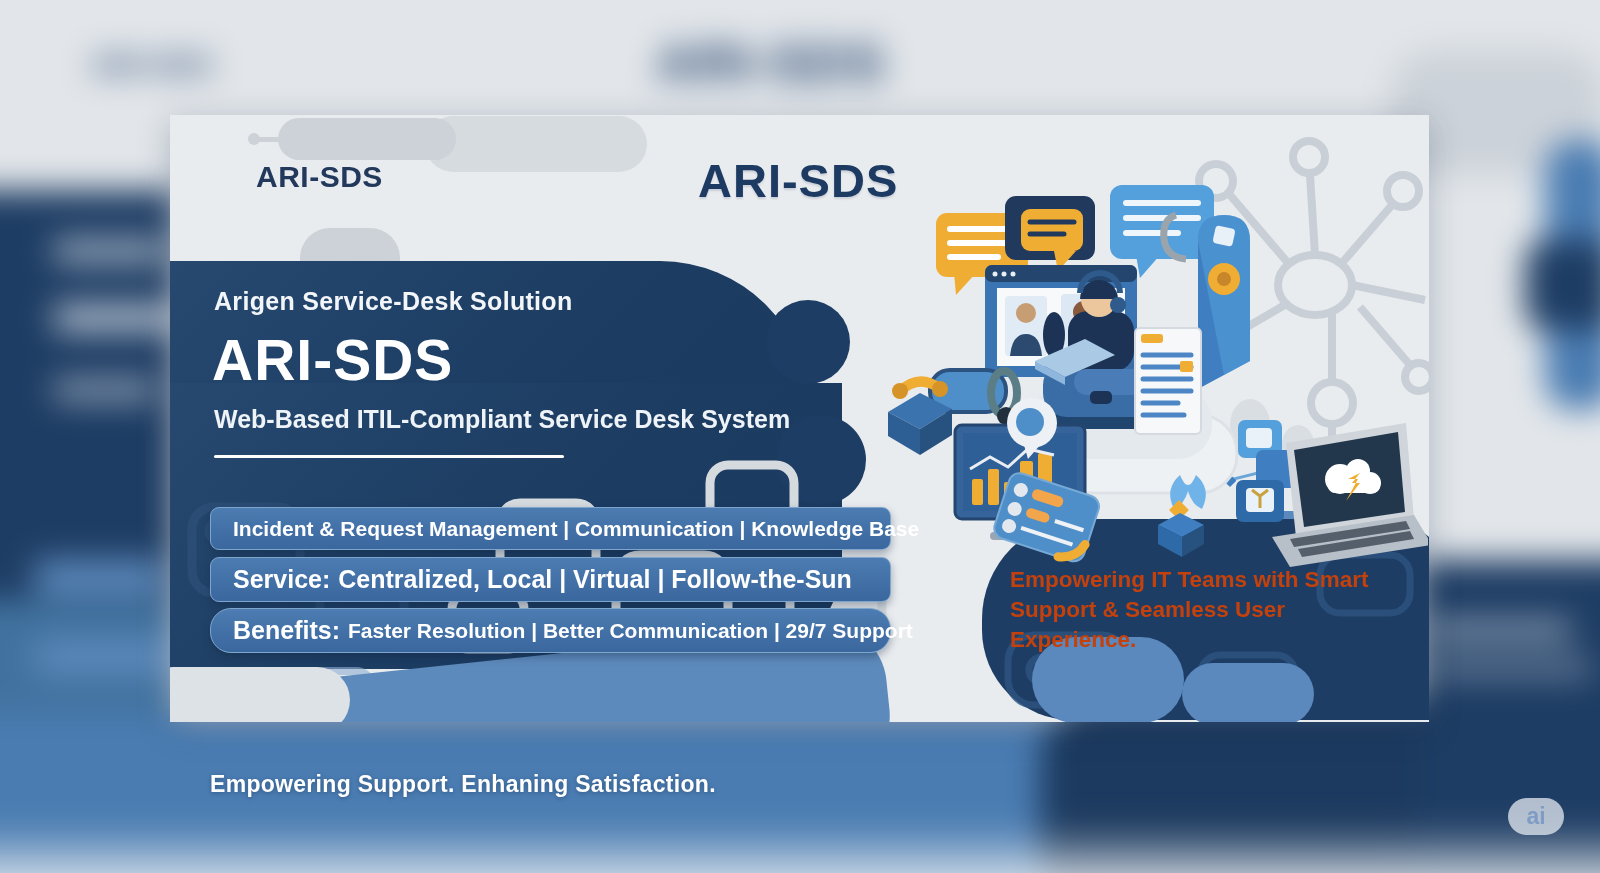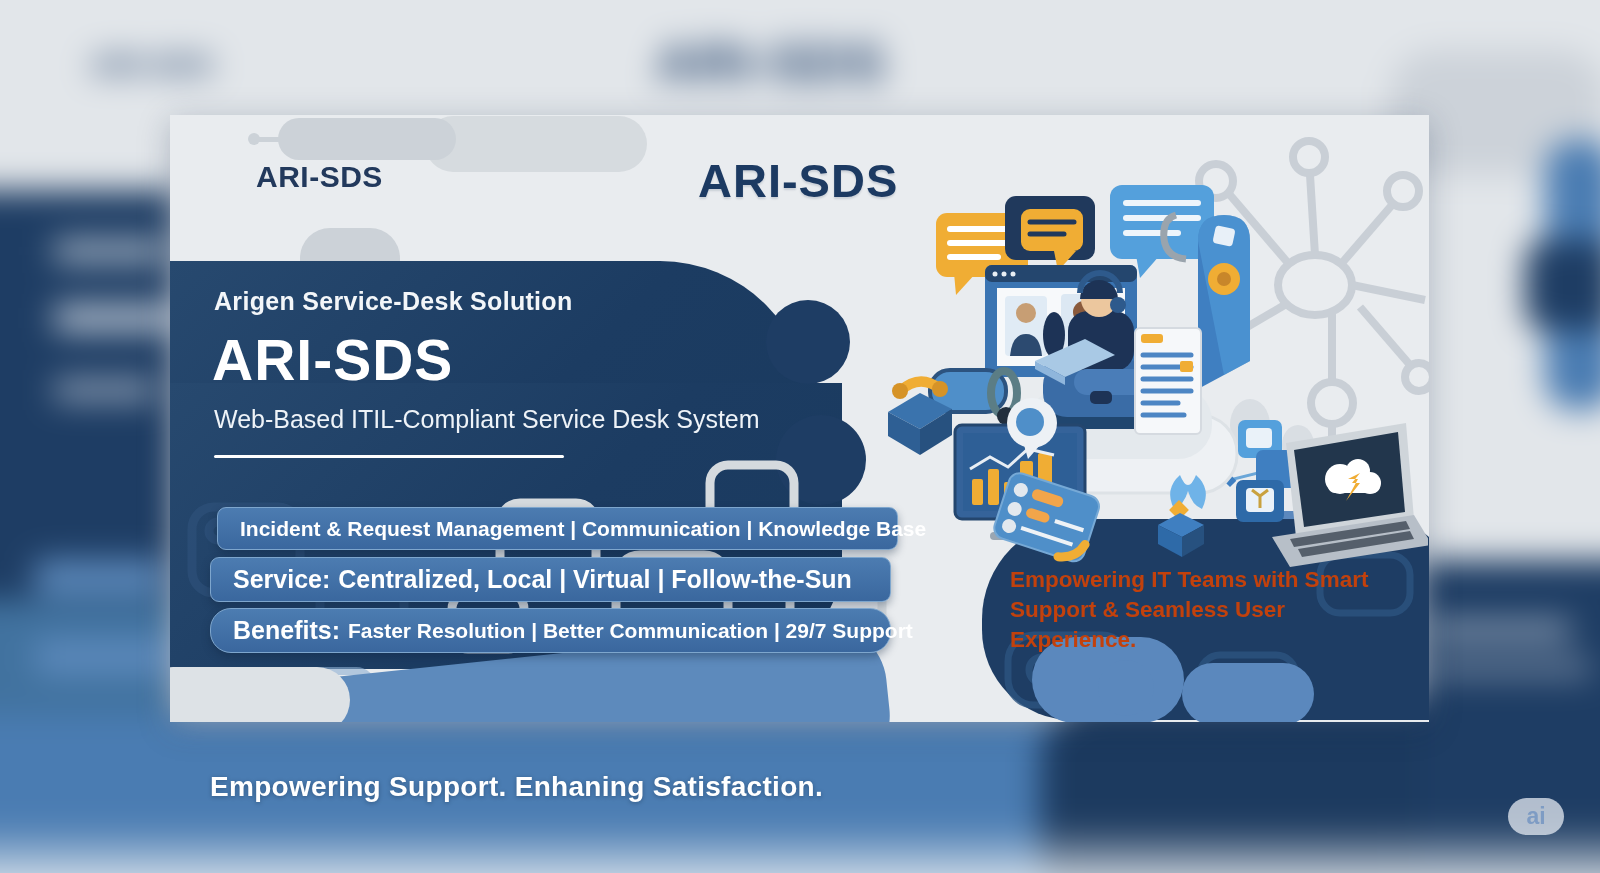--- a/index.html
+++ b/index.html
@@ -12,36 +12,36 @@
   .bd-title{font-weight:800;color:#2c4a72;}
   
   #card{position:absolute;left:170px;top:115px;width:1259px;height:607px;
         background:#e9ecef;overflow:hidden;box-shadow:0 6px 30px rgba(20,40,70,.25);}
   .abs{position:absolute;}
   .pill{background:#ccd2d8;border-radius:30px;}
   
   .panel{background:linear-gradient(135deg,#27496f 0%,#1c3c62 55%,#1a3a5f 100%);}
   .kicker{color:#f3f6f9;font-size:25px;font-weight:600;letter-spacing:.3px;}
   .paneltitle{color:#ffffff;font-size:57px;font-weight:800;letter-spacing:1px;}
-  .subtitle{color:#eef3f8;font-size:25px;font-weight:400;}
+  .subtitle{color:#eef3f8;font-size:25px;font-weight:700;}
   .underline{background:#ffffff;border-radius:2px;}
   
   .row{position:absolute;left:40px;width:681px;box-sizing:border-box;
        background:linear-gradient(180deg,#4c7cb1 0%,#3a679e 100%);
        border:1px solid #7ea6cd;border-radius:9px;color:#ffffff;
        display:flex;align-items:center;padding:0 22px;
        box-shadow:0 4px 8px rgba(15,35,60,.35);white-space:nowrap;}
   .row .big{font-size:25px;font-weight:700;margin-right:8px;}
   .row .med{font-size:21px;font-weight:600;}
   
   .blob{background:#5b88bd;}
   .callout{background:#1e3d64;}
   .callout-text{color:#c2410c;font-size:22.5px;font-weight:600;line-height:30px;}
   
-  #tagline{position:absolute;left:210px;top:771px;color:#ffffff;font-size:28px;
+  #tagline{position:absolute;left:210px;top:771px;color:#ffffff;font-size:23px;
            font-weight:700;letter-spacing:.3px;text-shadow:0 1px 4px rgba(10,25,45,.35);}
   #ai-badge{position:absolute;left:1508px;top:798px;width:56px;height:37px;
             background:rgba(228,233,241,.75);border-radius:19px;color:#7e9cc4;
             font-size:23px;font-weight:700;display:flex;align-items:center;
             justify-content:center;}
   .logo{color:#22395c;font-size:30px;font-weight:800;letter-spacing:.5px;}
   .headertitle{color:#1c3a62;font-size:47px;font-weight:800;letter-spacing:1px;
                text-shadow:0 2px 2px rgba(30,50,80,.15);}
 </style>
 </head>
@@ -325,21 +325,21 @@
         <polygon points="300,402 324,414 324,434 300,421" fill="#2e6aa8"></polygon>
         <polygon points="324,414 346,402 346,421 324,434" fill="#27517f"></polygon>
       </g>
     </svg>
 
     <div class="abs kicker" style="left:44px;top:172px;">Arigen Service-Desk Solution</div>
     <div class="abs paneltitle" style="left:42px;top:212px;">ARI-SDS</div>
     <div class="abs subtitle" style="left:44px;top:290px;">Web-Based ITIL-Compliant Service Desk System</div>
     <div class="abs underline" style="left:44px;top:340px;width:350px;height:3px;"></div>
 
-    <div class="row" style="top:392px;height:43px;margin-left:7px;">
+    <div class="row" style="top:392px;height:43px;">
       <span class="med">Incident &amp; Request Management | Communication | Knowledge Base</span>
     </div>
     <div class="row" style="top:442px;height:45px;">
       <span class="big">Service:</span>
       <span class="big" style="font-weight:600;">Centralized, Local | Virtual | Follow-the-Sun</span>
     </div>
     <div class="row" style="top:493px;height:45px;border-radius:21px;">
       <span class="big">Benefits:</span>
       <span class="med">Faster Resolution | Better Communication | 29/7 Support</span>
     </div>

